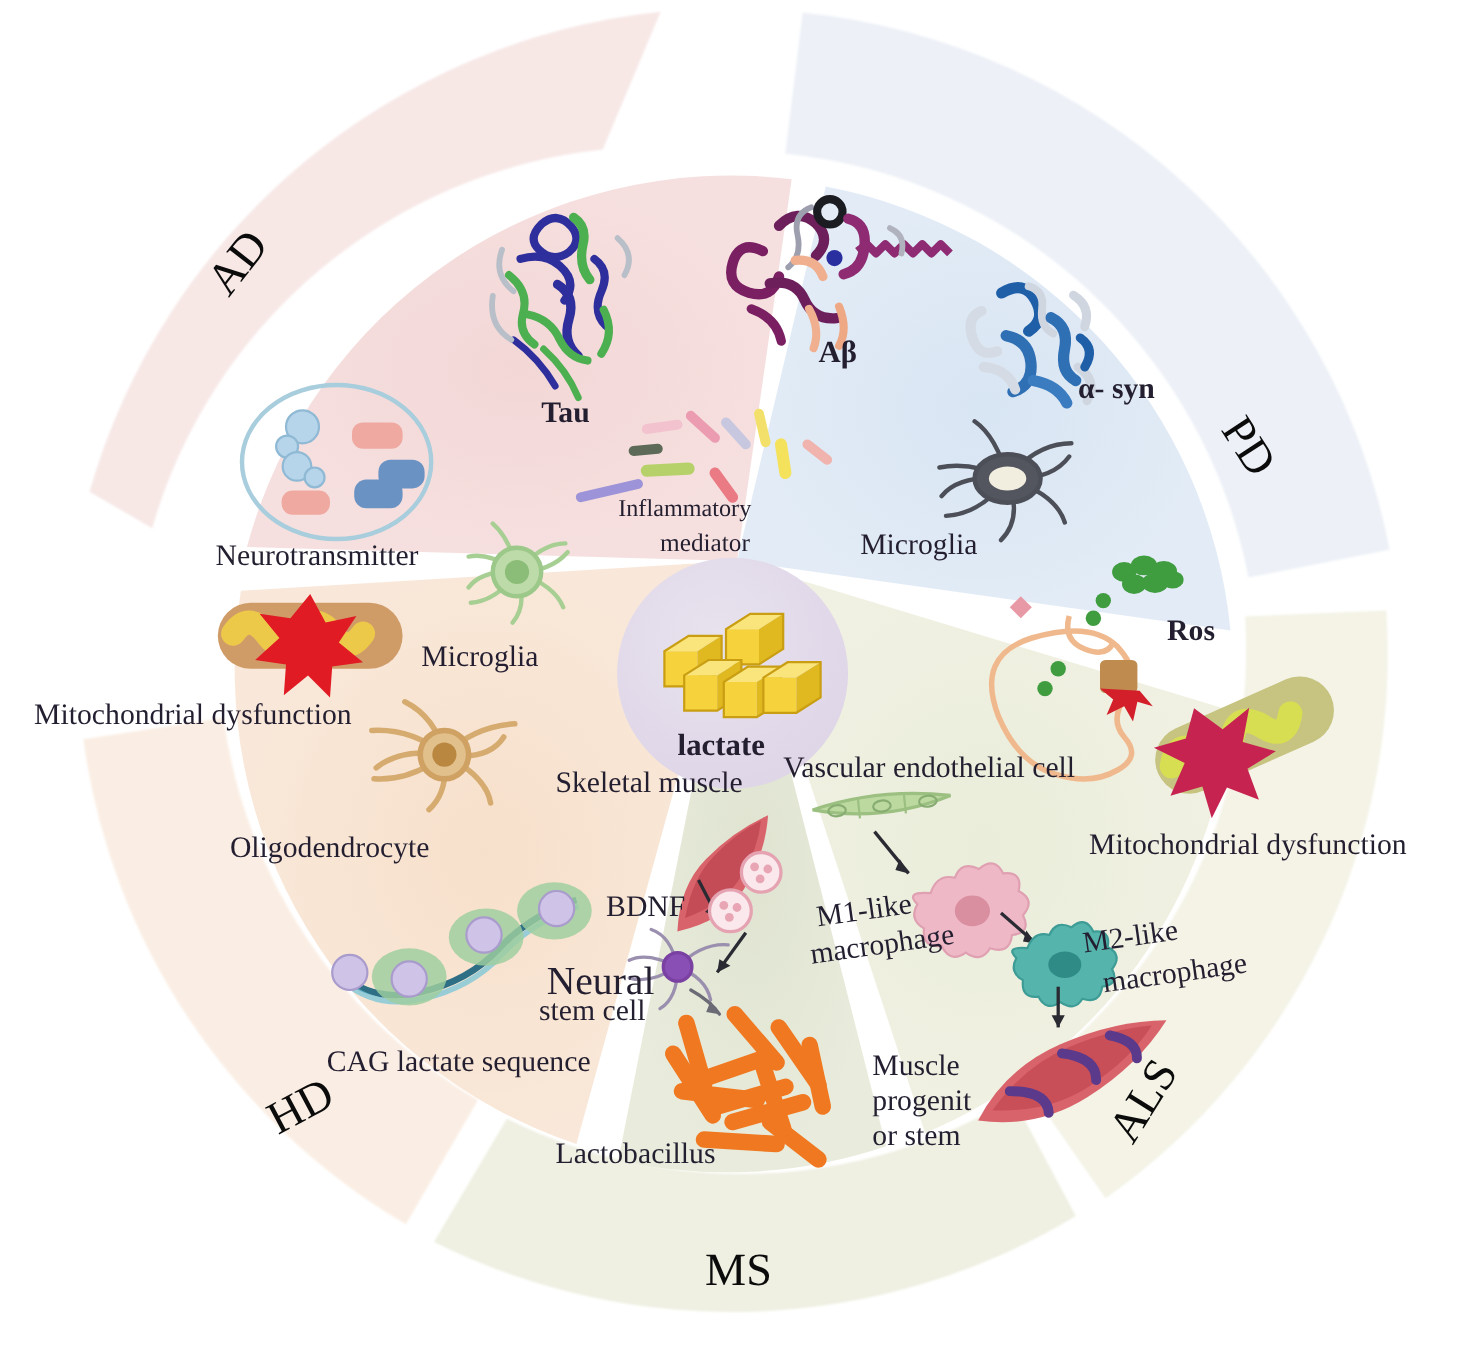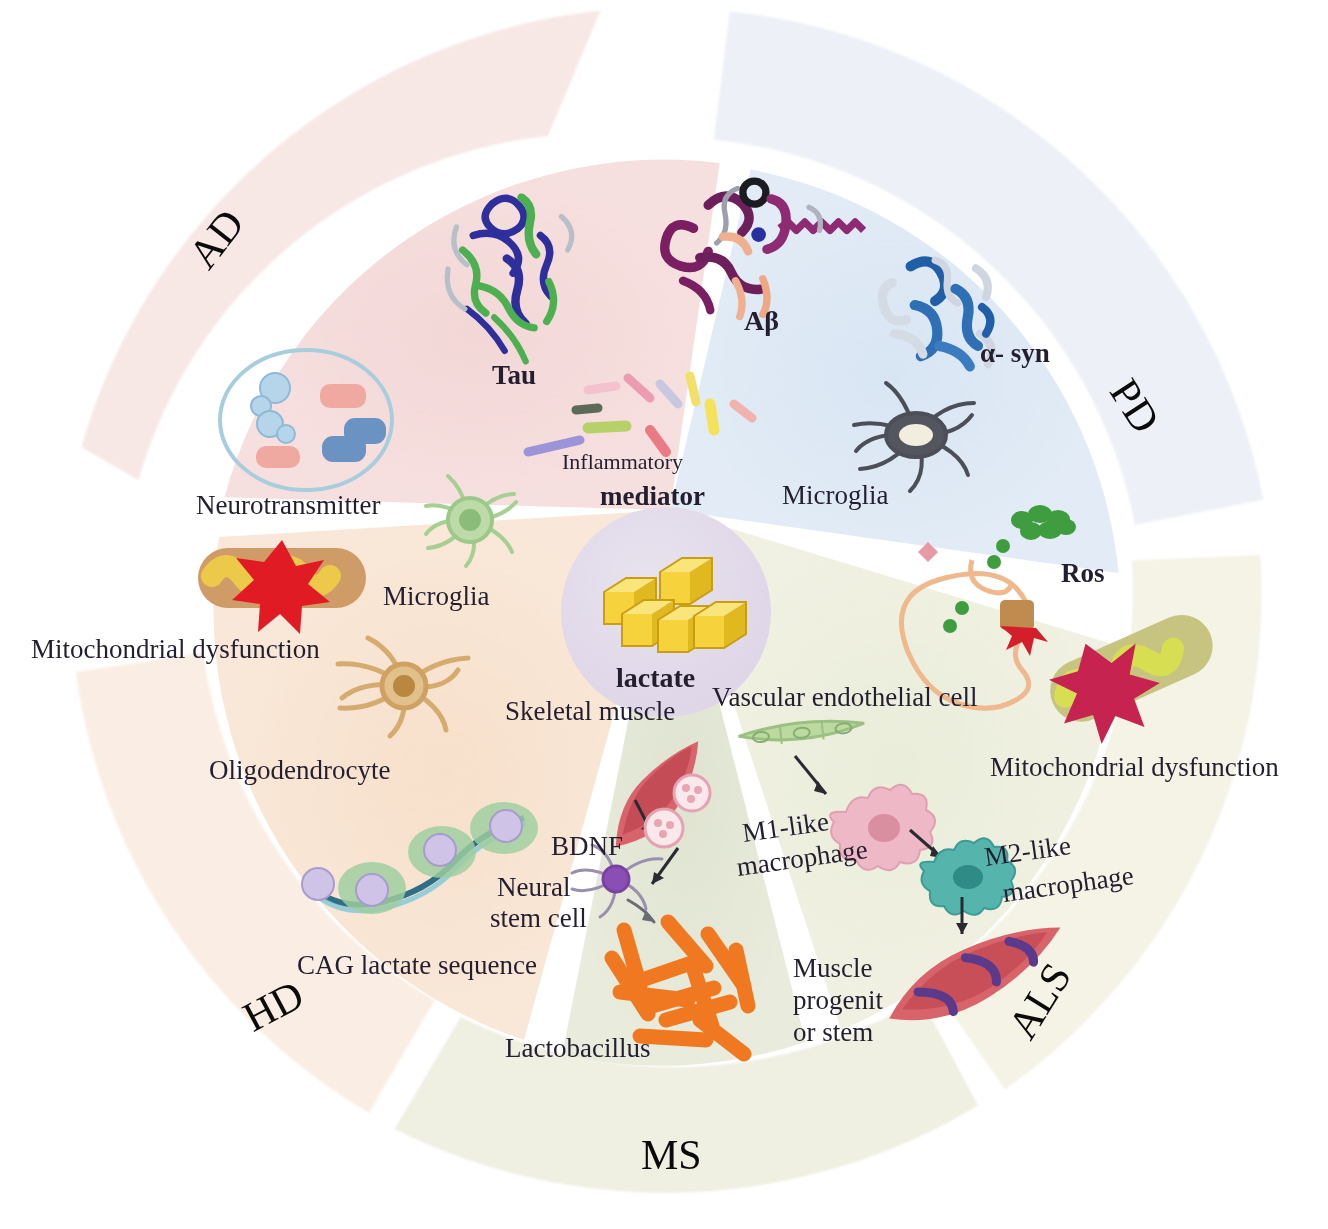--- a/index.html
+++ b/index.html
@@ -368,43 +368,43 @@
 
   <div class="ring-lbl" style="left:186px;top:215px;transform:rotate(-52deg);">AD</div>
   <div class="ring-lbl" style="left:1108px;top:382px;transform:rotate(57deg);">PD</div>
   <div class="ring-lbl" style="left:1000px;top:977px;transform:rotate(-58deg);">ALS</div>
   <div class="ring-lbl" style="left:641px;top:1131px;">MS</div>
   <div class="ring-lbl" style="left:243px;top:982px;transform:rotate(-28deg);">HD</div>
 
   <div class="lbl b" style="left:492px;top:360px;font-size:27px;">Tau</div>
   <div class="lbl b" style="left:744px;top:305px;font-size:28px;">Aβ</div>
   <div class="lbl" style="left:562px;top:450px;font-size:22px;">Inflammatory</div>
-  <div class="lbl" style="left:600px;top:481px;font-size:27px;font-weight:bold;">mediator</div>
+  <div class="lbl" style="left:600px;top:481px;font-size:23px;">mediator</div>
   <div class="lbl" style="left:196px;top:490px;font-size:27px;">Neurotransmitter</div>
   <div class="lbl" style="left:383px;top:581px;font-size:27px;">Microglia</div>
   <div class="lbl" style="left:31px;top:634px;font-size:27px;">Mitochondrial dysfunction</div>
   <div class="lbl" style="left:209px;top:755px;font-size:27px;">Oligodendrocyte</div>
 
   <div class="lbl b" style="left:980px;top:338px;font-size:27px;">α- syn</div>
   <div class="lbl" style="left:782px;top:480px;font-size:27px;">Microglia</div>
   <div class="lbl b" style="left:1061px;top:558px;font-size:27px;">Ros</div>
   <div class="lbl" style="left:990px;top:752px;font-size:27px;">Mitochondrial dysfunction</div>
 
   <div class="lbl" style="left:712px;top:682px;font-size:27px;">Vascular endothelial cell</div>
   <div class="lbl" style="left:742px;top:812px;font-size:27px;transform:rotate(-8deg);">M1-like</div>
   <div class="lbl" style="left:736px;top:843px;font-size:27px;transform:rotate(-8deg);">macrophage</div>
   <div class="lbl" style="left:984px;top:836px;font-size:27px;transform:rotate(-8deg);">M2-like</div>
   <div class="lbl" style="left:1002px;top:869px;font-size:27px;transform:rotate(-8deg);">macrophage</div>
   <div class="lbl" style="left:793px;top:953px;font-size:27px;">Muscle</div>
   <div class="lbl" style="left:793px;top:985px;font-size:27px;">progenit</div>
   <div class="lbl" style="left:793px;top:1017px;font-size:27px;">or stem</div>
 
   <div class="lbl" style="left:505px;top:696px;font-size:27px;">Skeletal muscle</div>
-  <div class="lbl" style="left:551px;top:809px;font-size:27px;margin-top:22px;">BDNF</div>
-  <div class="lbl" style="left:497px;top:872px;font-size:27px;text-align:right;">Neural</div>
+  <div class="lbl" style="left:551px;top:809px;font-size:27px;">BDNF</div>
+  <div class="lbl" style="left:497px;top:872px;font-size:36px;text-align:right;">Neural</div>
   <div class="lbl" style="left:490px;top:903px;font-size:27px;">stem cell</div>
   <div class="lbl" style="left:505px;top:1033px;font-size:27px;">Lactobacillus</div>
 
   <div class="lbl" style="left:297px;top:950px;font-size:27px;">CAG lactate sequence</div>
 
   <div class="lbl b" style="left:616px;top:662px;font-size:28px;">lactate</div>
 
 </div>
 
 </body></html>

